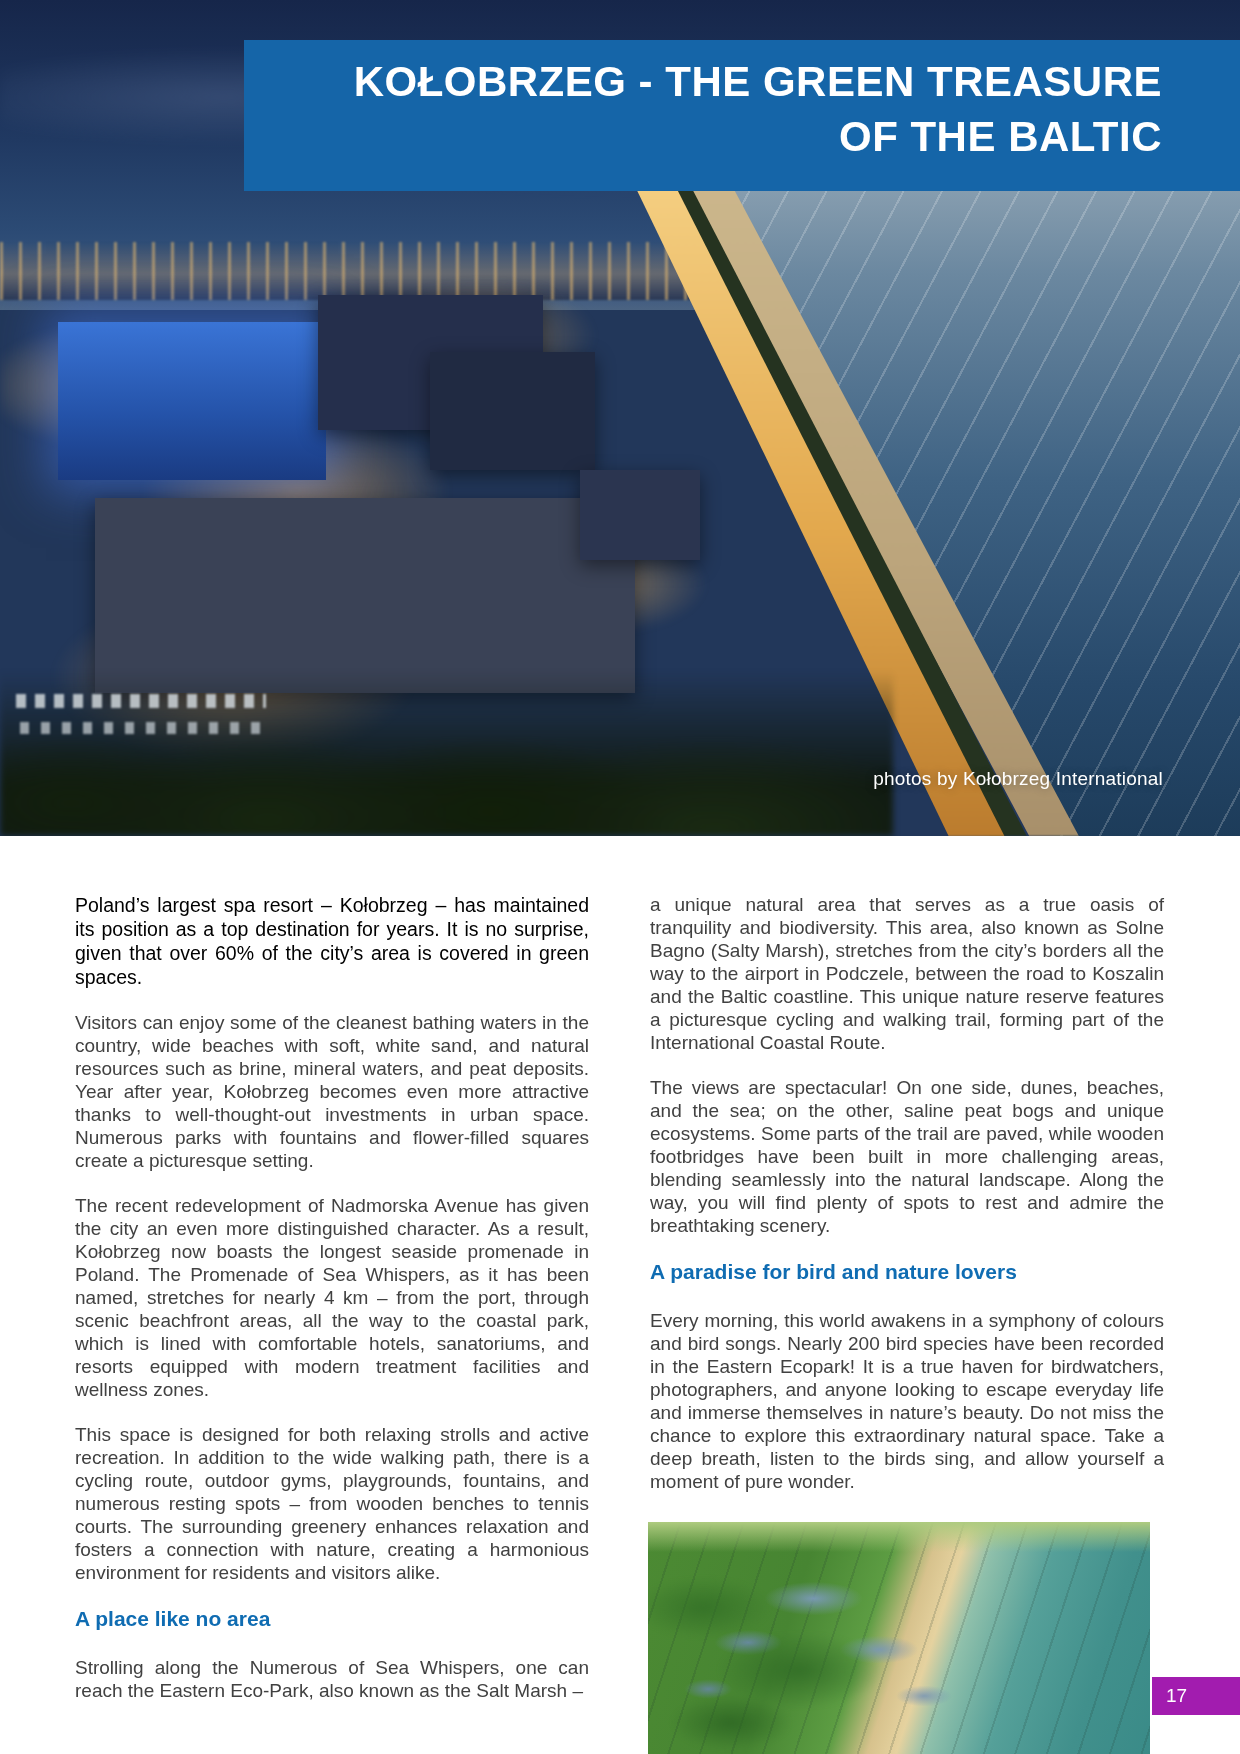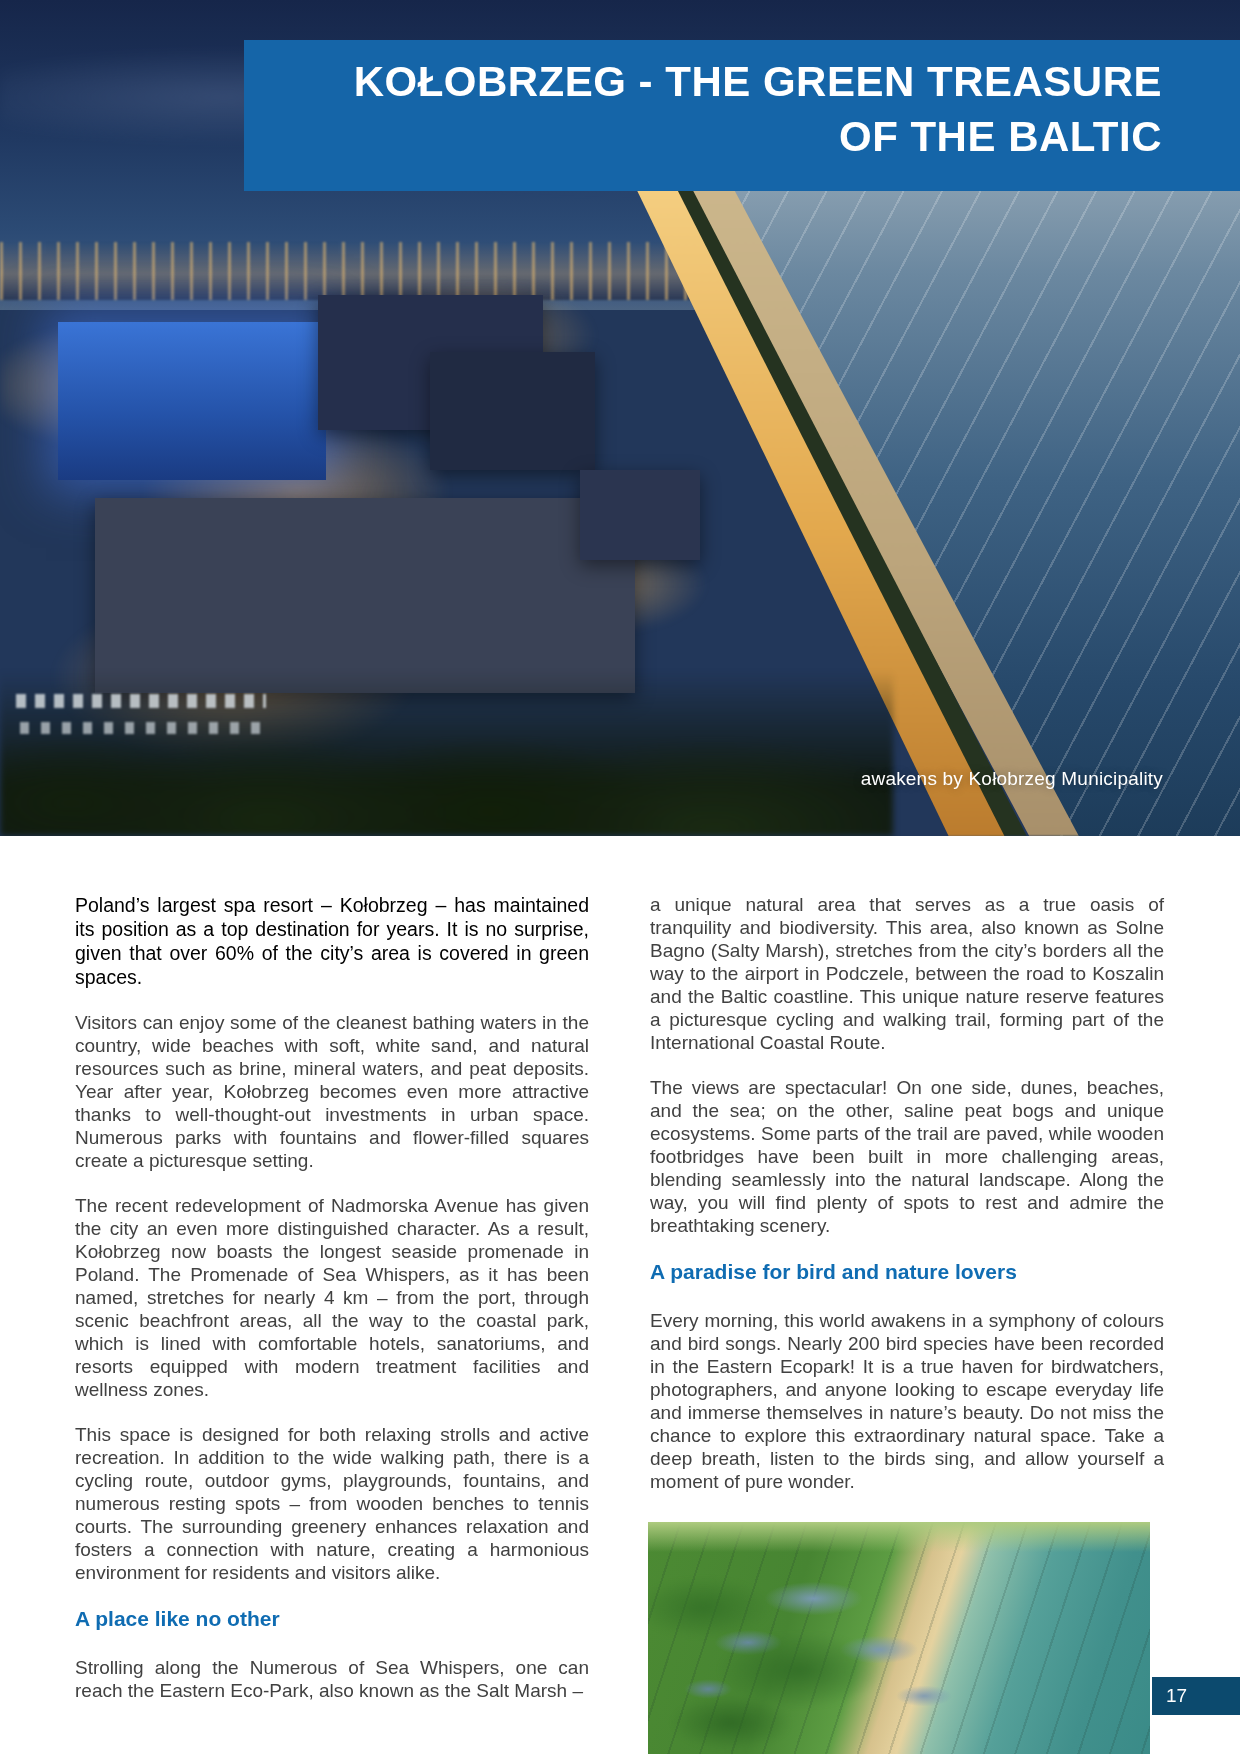--- a/index.html
+++ b/index.html
@@ -90,21 +90,21 @@
           linear-gradient(180deg,#aecb7f 0%,rgba(174,203,127,0) 13%),
           repeating-linear-gradient(108deg,rgba(30,55,45,.16) 0 2px,transparent 2px 30px),
           linear-gradient(108deg,#4c8a33 0%,#478532 30%,#5d9d43 44%,#d7c28d 51%,#e5d29f 56%,#8fc0ab 61%,#55a099 72%,#41908c 86%,#3a8b88 100%);}
   .ps-trees{position:absolute;left:0;top:10%;width:55%;height:90%;opacity:.7;filter:blur(3px);
         background:
           radial-gradient(90px 40px at 20% 30%,#2e6b24,transparent 75%),
           radial-gradient(110px 50px at 55% 60%,#2a6522,transparent 75%),
           radial-gradient(80px 36px at 30% 85%,#275f20,transparent 75%);}
 
   
-  .page-num{position:absolute;left:1152px;top:1677px;width:88px;height:38px;background:#0c4a6e;
+  .page-num{position:absolute;left:1152px;top:1677px;width:88px;height:38px;background:#a21caf;
         color:#ffffff;font-size:19px;line-height:38px;box-sizing:border-box;padding-left:14px;}
 </style>
 </head>
 <body>
 
 <div class="page">
 
   <div class="hero">
     <div class="h-sky"></div>
     <div class="h-clouds"></div>
@@ -117,35 +117,35 @@
     </div>
     <div class="h-glow"></div>
     <div class="bldg b-blue win"></div>
     <div class="bldg b-2 win"></div>
     <div class="bldg b-3 win"></div>
     <div class="bldg b-4 win"></div>
     <div class="bldg b-5 win"></div>
     <div class="h-trees"></div>
     <div class="h-lot"></div>
     <div class="credits">
-      <div>awakens by Kołobrzeg Municipality</div>
+      <div>photos by Kołobrzeg International</div>
     </div>
   </div>
 
   <div class="banner">
     <div class="t">KOŁOBRZEG - THE GREEN TREASURE</div>
     <div class="t">OF THE BALTIC</div>
   </div>
 
   <div class="col col-left">
     <p class="intro">Poland’s largest spa resort – Kołobrzeg – has maintained its position as a top destination for years. It is no surprise, given that over 60% of the city’s area is covered in green spaces.</p>
     <p>Visitors can enjoy some of the cleanest bathing waters in the country, wide beaches with soft, white sand, and natural resources such as brine, mineral waters, and peat deposits. Year after year, Kołobrzeg becomes even more attractive thanks to well-thought-out investments in urban space. Numerous parks with fountains and flower-filled squares create a picturesque setting.</p>
     <p>The recent redevelopment of Nadmorska Avenue has given the city an even more distinguished character. As a result, Kołobrzeg now boasts the longest seaside promenade in Poland. The Promenade of Sea Whispers, as it has been named, stretches for nearly 4 km – from the port, through scenic beachfront areas, all the way to the coastal park, which is lined with comfortable hotels, sanatoriums, and resorts equipped with modern treatment facilities and wellness zones.</p>
     <p>This space is designed for both relaxing strolls and active recreation. In addition to the wide walking path, there is a cycling route, outdoor gyms, playgrounds, fountains, and numerous resting spots – from wooden benches to tennis courts. The surrounding greenery enhances relaxation and fosters a connection with nature, creating a harmonious environment for residents and visitors alike.</p>
-    <h3 class="subhead">A place like no other</h3>
+    <h3 class="subhead">A place like no area</h3>
     <p>Strolling along the Numerous of Sea Whispers, one can reach the Eastern Eco-Park, also known as the Salt Marsh –</p>
   </div>
 
   <div class="col col-right">
     <p>a unique natural area that serves as a true oasis of tranquility and biodiversity. This area, also known as Solne Bagno (Salty Marsh), stretches from the city’s borders all the way to the airport in Podczele, between the road to Koszalin and the Baltic coastline. This unique nature reserve features a picturesque cycling and walking trail, forming part of the International Coastal Route.</p>
     <p>The views are spectacular! On one side, dunes, beaches, and the sea; on the other, saline peat bogs and unique ecosystems. Some parts of the trail are paved, while wooden footbridges have been built in more challenging areas, blending seamlessly into the natural landscape. Along the way, you will find plenty of spots to rest and admire the breathtaking scenery.</p>
     <h3 class="subhead">A paradise for bird and nature lovers</h3>
     <p>Every morning, this world awakens in a symphony of colours and bird songs. Nearly 200 bird species have been recorded in the Eastern Ecopark! It is a true haven for birdwatchers, photographers, and anyone looking to escape everyday life and immerse themselves in nature’s beauty. Do not miss the chance to explore this extraordinary natural space. Take a deep breath, listen to the birds sing, and allow yourself a moment of pure wonder.</p>
   </div>
 

